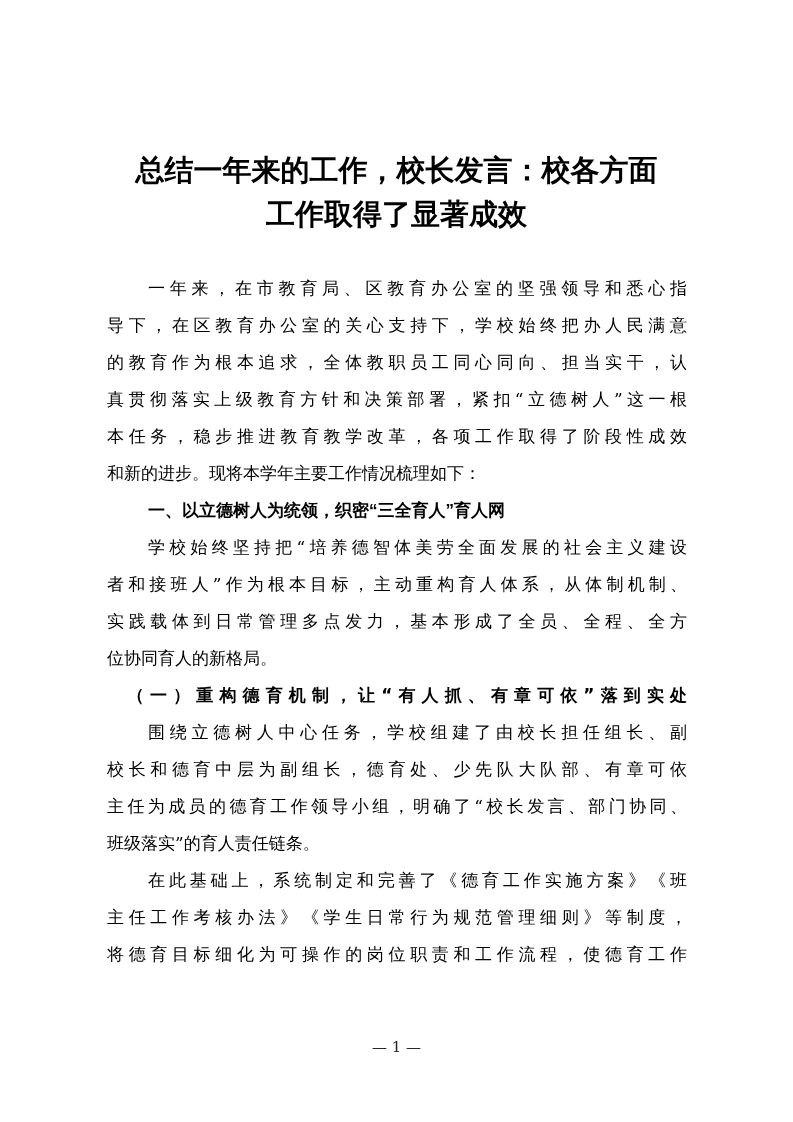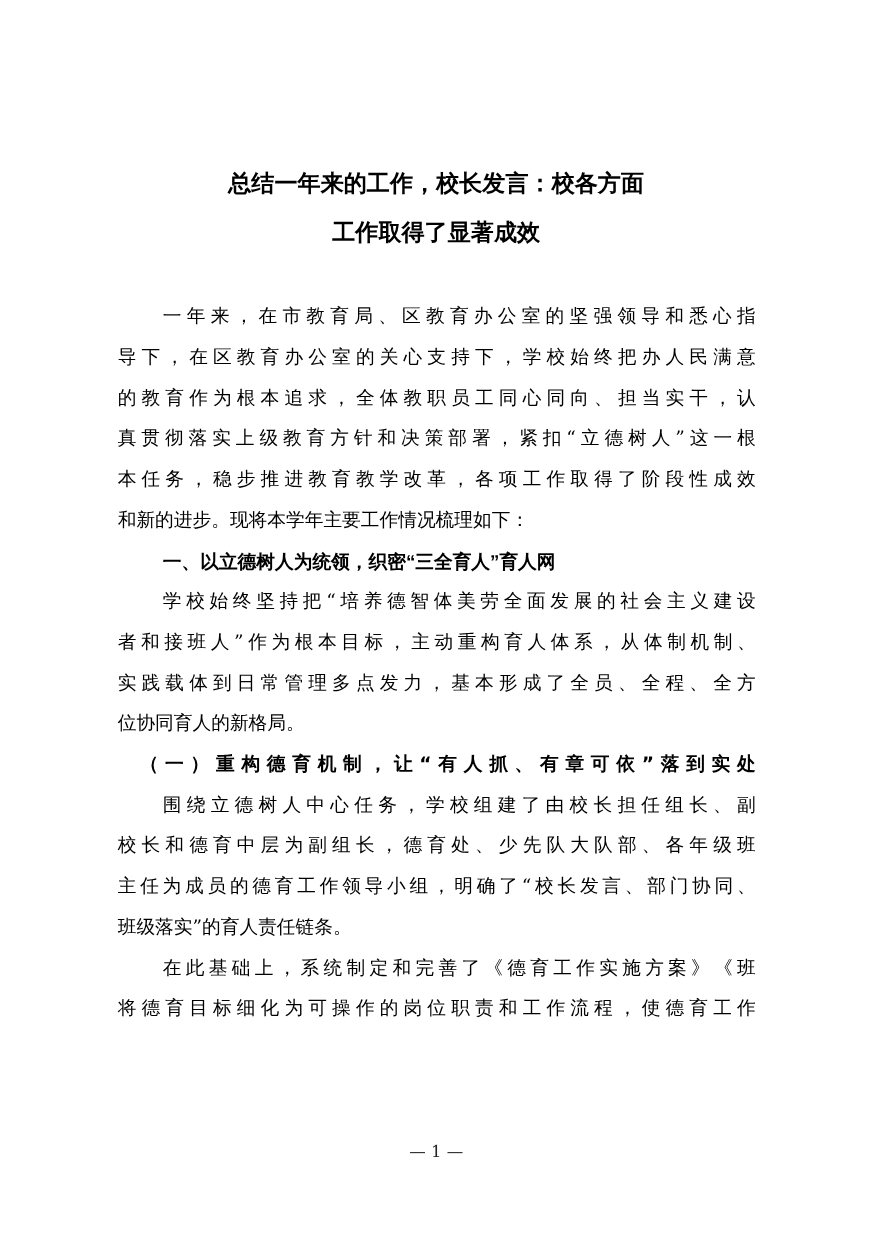--- a/index.html
+++ b/index.html
@@ -21,23 +21,23 @@
       width: 793px;
       height: 1122px;
       background: #ffffff;
     }
     .title {
       position: absolute;
       left: 100px;
       top: 148px;
       width: 593px;
       text-align: center;
-      font-family: Liberation Mono, monospace;
+      font-family: Liberation Serif, serif;
       font-weight: bold;
-      font-size: 21px;
+      font-size: 29px;
       line-height: 44px;
       letter-spacing: 0px;
     }
     .title .tline {
       display: block;
       white-space: nowrap;
     }
     .body {
       position: absolute;
       left: 107px;
@@ -110,27 +110,28 @@
       <span class="line indent">学校始终坚持把“培养德智体美劳全面发展的社会主义建设</span>
       <span class="line">者和接班人”作为根本目标，主动重构育人体系，从体制机制、</span>
       <span class="line">实践载体到日常管理多点发力，基本形成了全员、全程、全方</span>
       <span class="line last">位协同育人的新格局。</span>
     </div>
 
     <span class="line subheading">（一）重构德育机制，让“有人抓、有章可依”落到实处</span>
 
     <div>
       <span class="line indent">围绕立德树人中心任务，学校组建了由校长担任组长、副</span>
-      <span class="line">校长和德育中层为副组长，德育处、少先队大队部、各年级班</span>
+      <span class="line">校长和德育中层为副组长，德育处、少先队大队部、有章可依</span>
       <span class="line">主任为成员的德育工作领导小组，明确了“校长发言、部门协同、</span>
       <span class="line last">班级落实”的育人责任链条。</span>
     </div>
 
     <div>
       <span class="line indent">在此基础上，系统制定和完善了《德育工作实施方案》《班</span>
+      <span class="line">主任工作考核办法》《学生日常行为规范管理细则》等制度，</span>
       <span class="line">将德育目标细化为可操作的岗位职责和工作流程，使德育工作</span>
     </div>
 
   </div>
 
   <div class="page-number">— 1 —</div>
 
 </div>
 
 </body></html>

